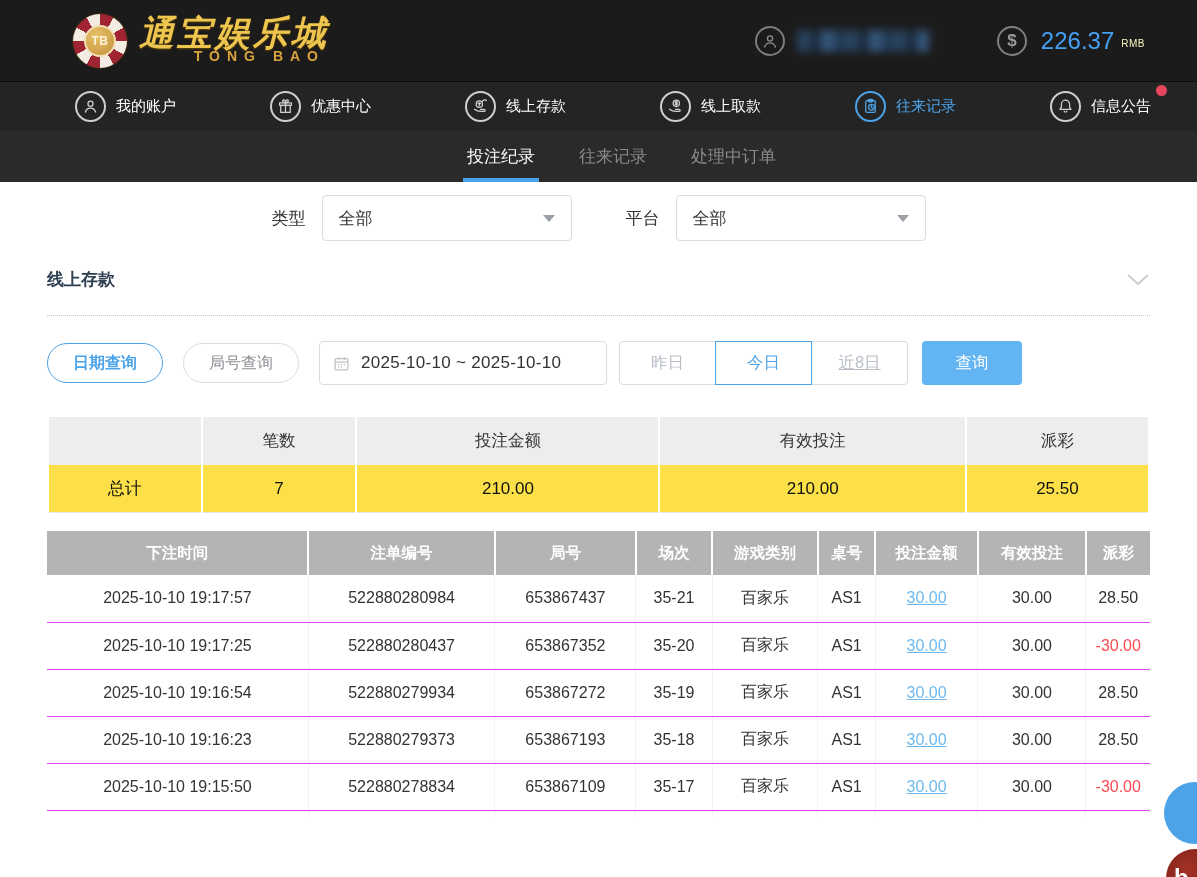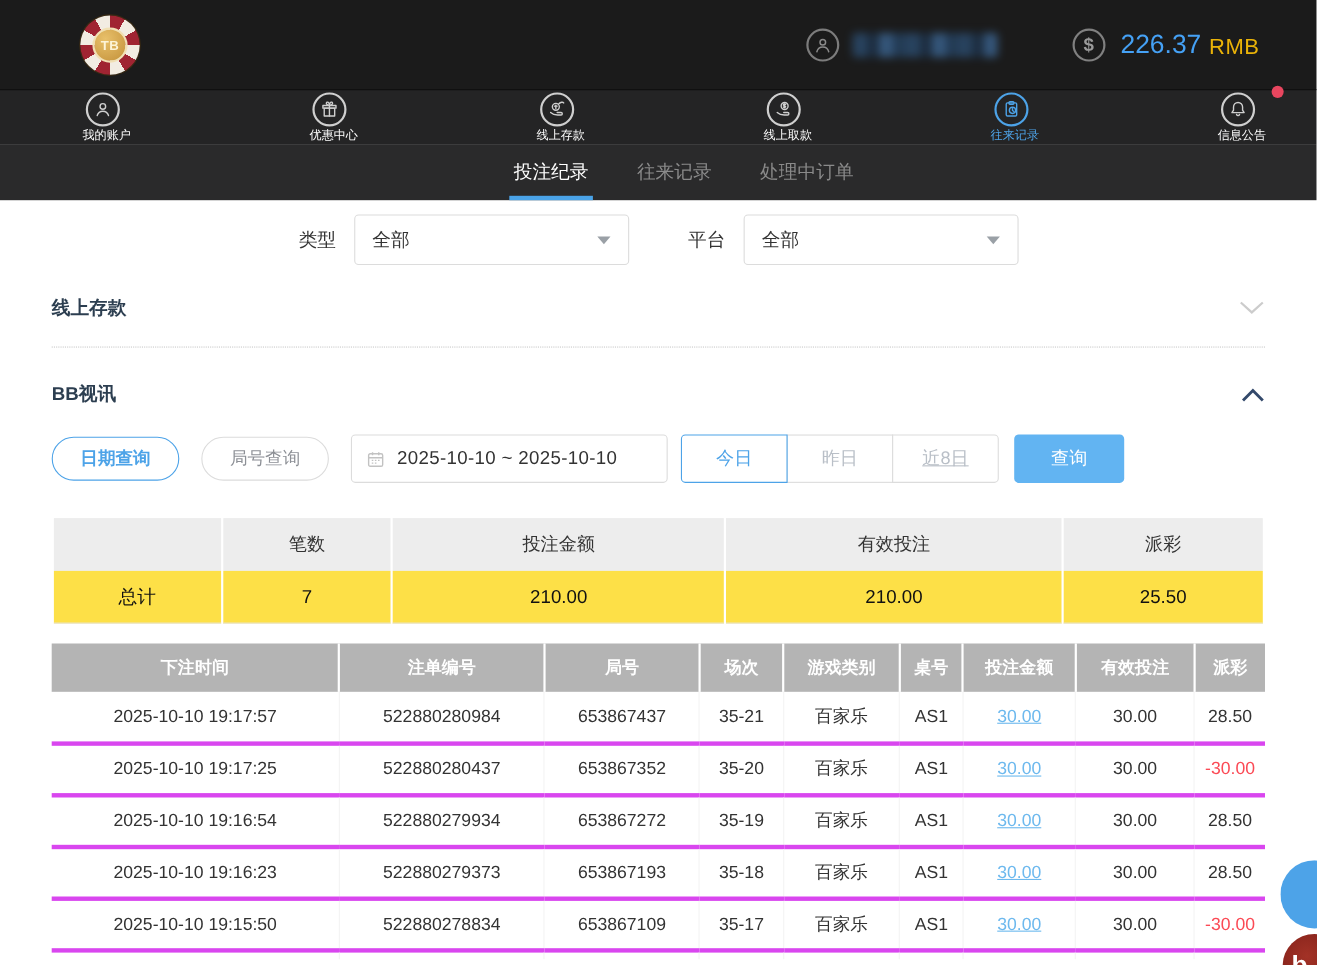--- a/index.html
+++ b/index.html
@@ -28,26 +28,26 @@
   .user-block { display:flex; align-items:center; margin-right:68px; }
   .icon-ring { width:30px; height:30px; border-radius:50%; border:2px solid #7c7c7c;
     display:flex; align-items:center; justify-content:center; flex:0 0 auto; }
   .blur-name { width:132px; height:22px; margin-left:12px; border-radius:3px;
     background:repeating-linear-gradient(90deg,#2b4a6b 0 13px,#1d3046 13px 24px,#3a618b 24px 37px,#24405e 37px 48px);
     filter:blur(4px); opacity:.85; }
   .balance-block { display:flex; align-items:center; }
   .coin-ring { width:30px; height:30px; border-radius:50%; border:2px solid #808080;
     color:#9a9a9a; font-size:17px; font-weight:bold; display:flex; align-items:center; justify-content:center; }
   .balance-amount { color:#45a1f5; font-size:24px; margin-left:14px; }
-  .balance-cur { color:#eab308; font-size:20px; margin-left:7px; margin-top:6px; letter-spacing:.5px; }
+  .balance-cur { color:#fef9c3; font-size:10px; margin-left:7px; margin-top:6px; letter-spacing:.5px; }
 
   
   .main-nav { height:50px; background:#242425; border-top:1px solid #0d0d0d;
     display:flex; align-items:center; justify-content:space-between; padding:0 46px 0 75px; }
-  .nav-item { display:flex; align-items:flex-end; color:#fff; font-size:11px; cursor:pointer; position:relative;flex-direction:column; }
+  .nav-item { display:flex; align-items:center; color:#fff; font-size:15px; cursor:pointer; position:relative; }
   .nav-ico { width:31px; height:31px; border-radius:50%; border:2px solid #cfcfcf;
     display:flex; align-items:center; justify-content:center; margin-right:10px; color:#cfcfcf; }
   .nav-item.active { color:#4da3e8; }
   .nav-item.active .nav-ico { border-color:#4da3e8; color:#4da3e8; }
   .nav-badge { position:absolute; right:-16px; top:-6px; width:11px; height:11px;
     border-radius:50%; background:#e8465f; }
   .nav-ico svg { stroke:currentColor; fill:none; stroke-width:1.6; stroke-linecap:round; stroke-linejoin:round; }
 
   
   .subtab-bar { height:51px; background:#2a2a2b; display:flex; justify-content:center;padding-left:46px; }
@@ -102,41 +102,45 @@
   .summary-table th { background:#ededed; height:48px; font-size:16.5px; font-weight:normal; color:#333; }
   .summary-table td { height:48px; text-align:center; font-size:17px; color:#111; font-weight:500;
     border-bottom:1px solid #e7e7e7; background:#fde047; }
 
   
   .bet-table { margin-top:18px; width:100%; border-collapse:collapse; table-layout:fixed; }
   .bet-table th { background:#b4b4b4; height:44px; color:#fff; font-size:15.5px; font-weight:bold;
     border-right:2px solid #fff; }
   .bet-table th:last-child { border-right:none; }
   .bet-table td { height:47px; text-align:center; font-size:16px; color:#333;
-    border-bottom:4px solid #d946ef; border-right:1px solid #f3f3f3; background:#fff; }
+    border-bottom:1px solid #d946ef; border-right:1px solid #f3f3f3; background:#fff; }
   .bet-table td:last-child { border-right:none; }
   .bet-link { color:#6db9ee; text-decoration:underline; cursor:pointer; }
   td.neg { color:#fb4a55; }
   .stub-row td { height:8px; border-bottom:none; }
 
   
   .fab { position:fixed; border-radius:50%; cursor:pointer; }
   .fab-blue { width:62px; height:62px; right:-29px; top:782px; background:#4da3e8; }
   .fab-red { width:58px; height:58px; right:-27px; top:849px;
     background:radial-gradient(circle at 38% 35%, #a33226, #6d1612);
     color:#fff; font-weight:bold; font-size:24px; display:flex; align-items:center; padding-left:8px; }
 </style>
 </head>
 <body>
 
 <div class="top-header">
   <div class="logo-wrap">
     <div class="chip">
       <div class="chip-inner">TB</div>
     </div>
+    <div class="logo-text">
+      <div class="logo-cn">通宝娱乐城</div>
+      <div class="logo-en">TONG BAO</div>
+    </div>
   </div>
   <div class="header-right">
     <div class="user-block">
       <div class="icon-ring">
         <svg width="18" height="18" viewBox="0 0 24 24" fill="none" stroke="#8a8a8a" stroke-width="1.8" stroke-linecap="round">
           <circle cx="12" cy="8.5" r="3.4"></circle>
             <path d="M4.8 20c1.1-3.8 3.8-5.6 7.2-5.6s6.1 1.8 7.2 5.6"></path>
         </svg>
       </div>
       <div class="blur-name"></div>
@@ -249,28 +253,20 @@
     <span class="section-title">线上存款</span>
     <span class="chev">
       <svg width="24" height="14" viewBox="0 0 24 14" fill="none" stroke="#cccccc" stroke-width="2">
           <polyline points="2,2 12,11 22,2"></polyline>
         </svg>
     </span>
   </div>
 
   <div class="dotted-sep"></div>
 
-  <div class="section-row bb">
-    <span class="section-title">BB视讯</span>
-    <span class="chev">
-      <svg width="22" height="14" viewBox="0 0 22 14" fill="none" stroke="#33496b" stroke-width="2.6">
-          <polyline points="2,12 11,3 20,12"></polyline>
-        </svg>
-    </span>
-  </div>
 
   <div class="query-row">
     <div class="pill active">
       <span>日期查询</span>
     </div>
     <div class="pill inactive">
       <span>局号查询</span>
     </div>
     <div class="date-box">
       <svg width="17" height="17" viewBox="0 0 24 24">
@@ -280,25 +276,25 @@
           <line x1="16" y1="3" x2="16" y2="7"></line>
         <line x1="7" y1="13.5" x2="9" y2="13.5"></line>
           <line x1="11" y1="13.5" x2="13" y2="13.5"></line>
           <line x1="15" y1="13.5" x2="17" y2="13.5"></line>
         <line x1="7" y1="17" x2="9" y2="17"></line>
           <line x1="11" y1="17" x2="13" y2="17"></line>
       </svg>
       <span class="date-text">2025-10-10 ~ 2025-10-10</span>
     </div>
     <div class="seg-group">
+      <div class="seg">
+        <span>昨日</span>
+      </div>
       <div class="seg active">
         <span>今日</span>
-      </div>
-      <div class="seg">
-        <span>昨日</span>
       </div>
       <div class="seg">
         <span>近8日</span>
       </div>
     </div>
     <button class="search-btn">查询</button>
   </div>
 
   <table class="summary-table">
     <colgroup>

